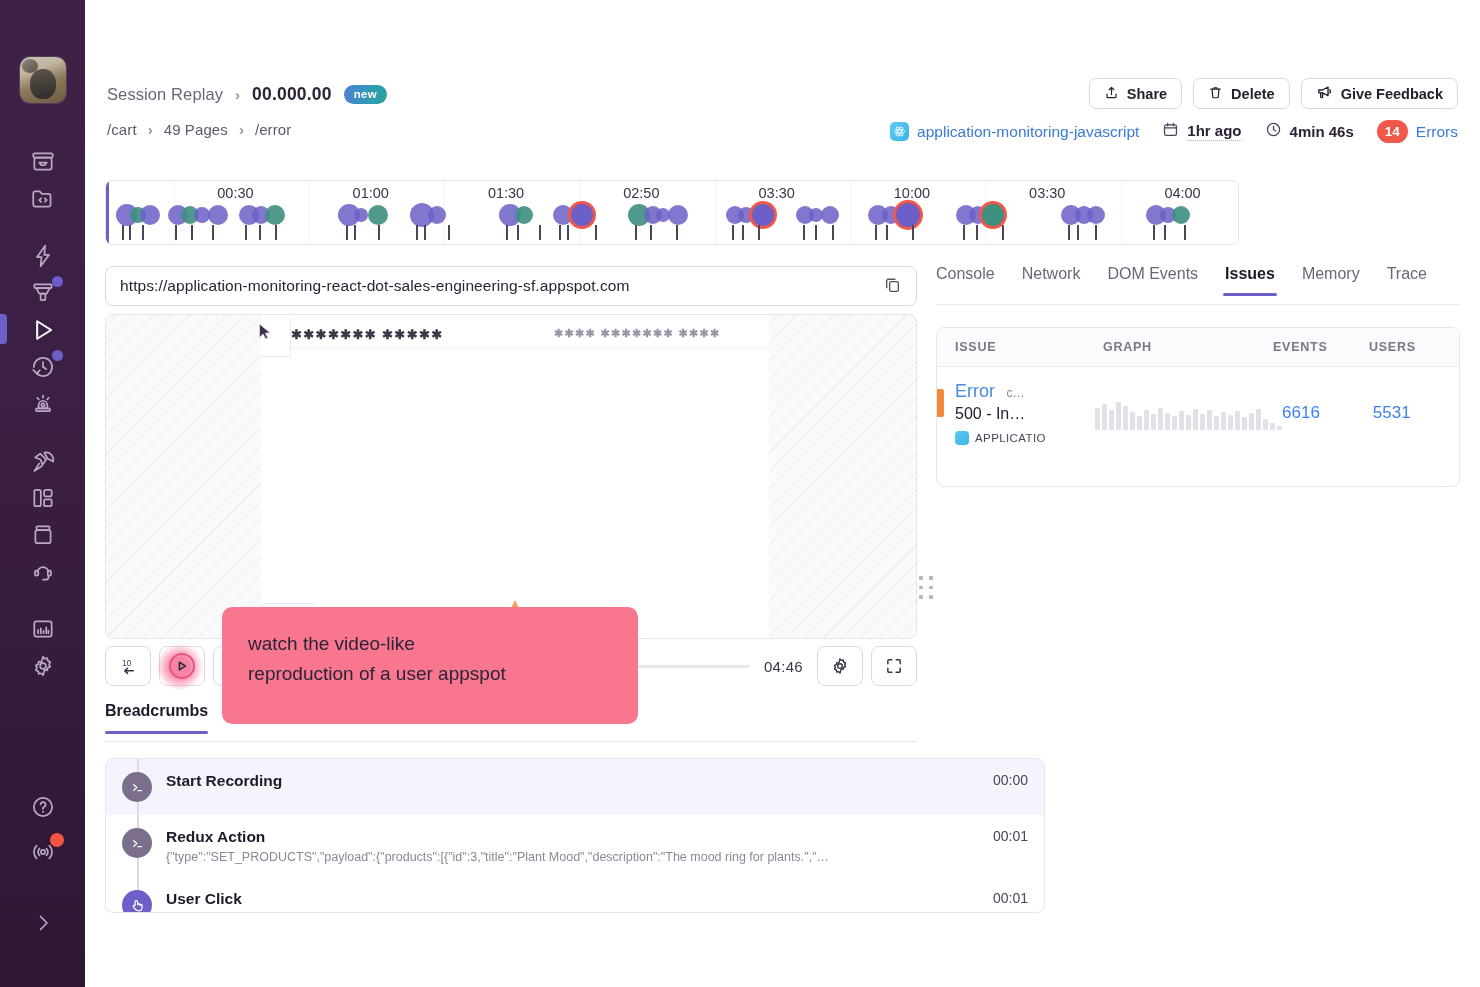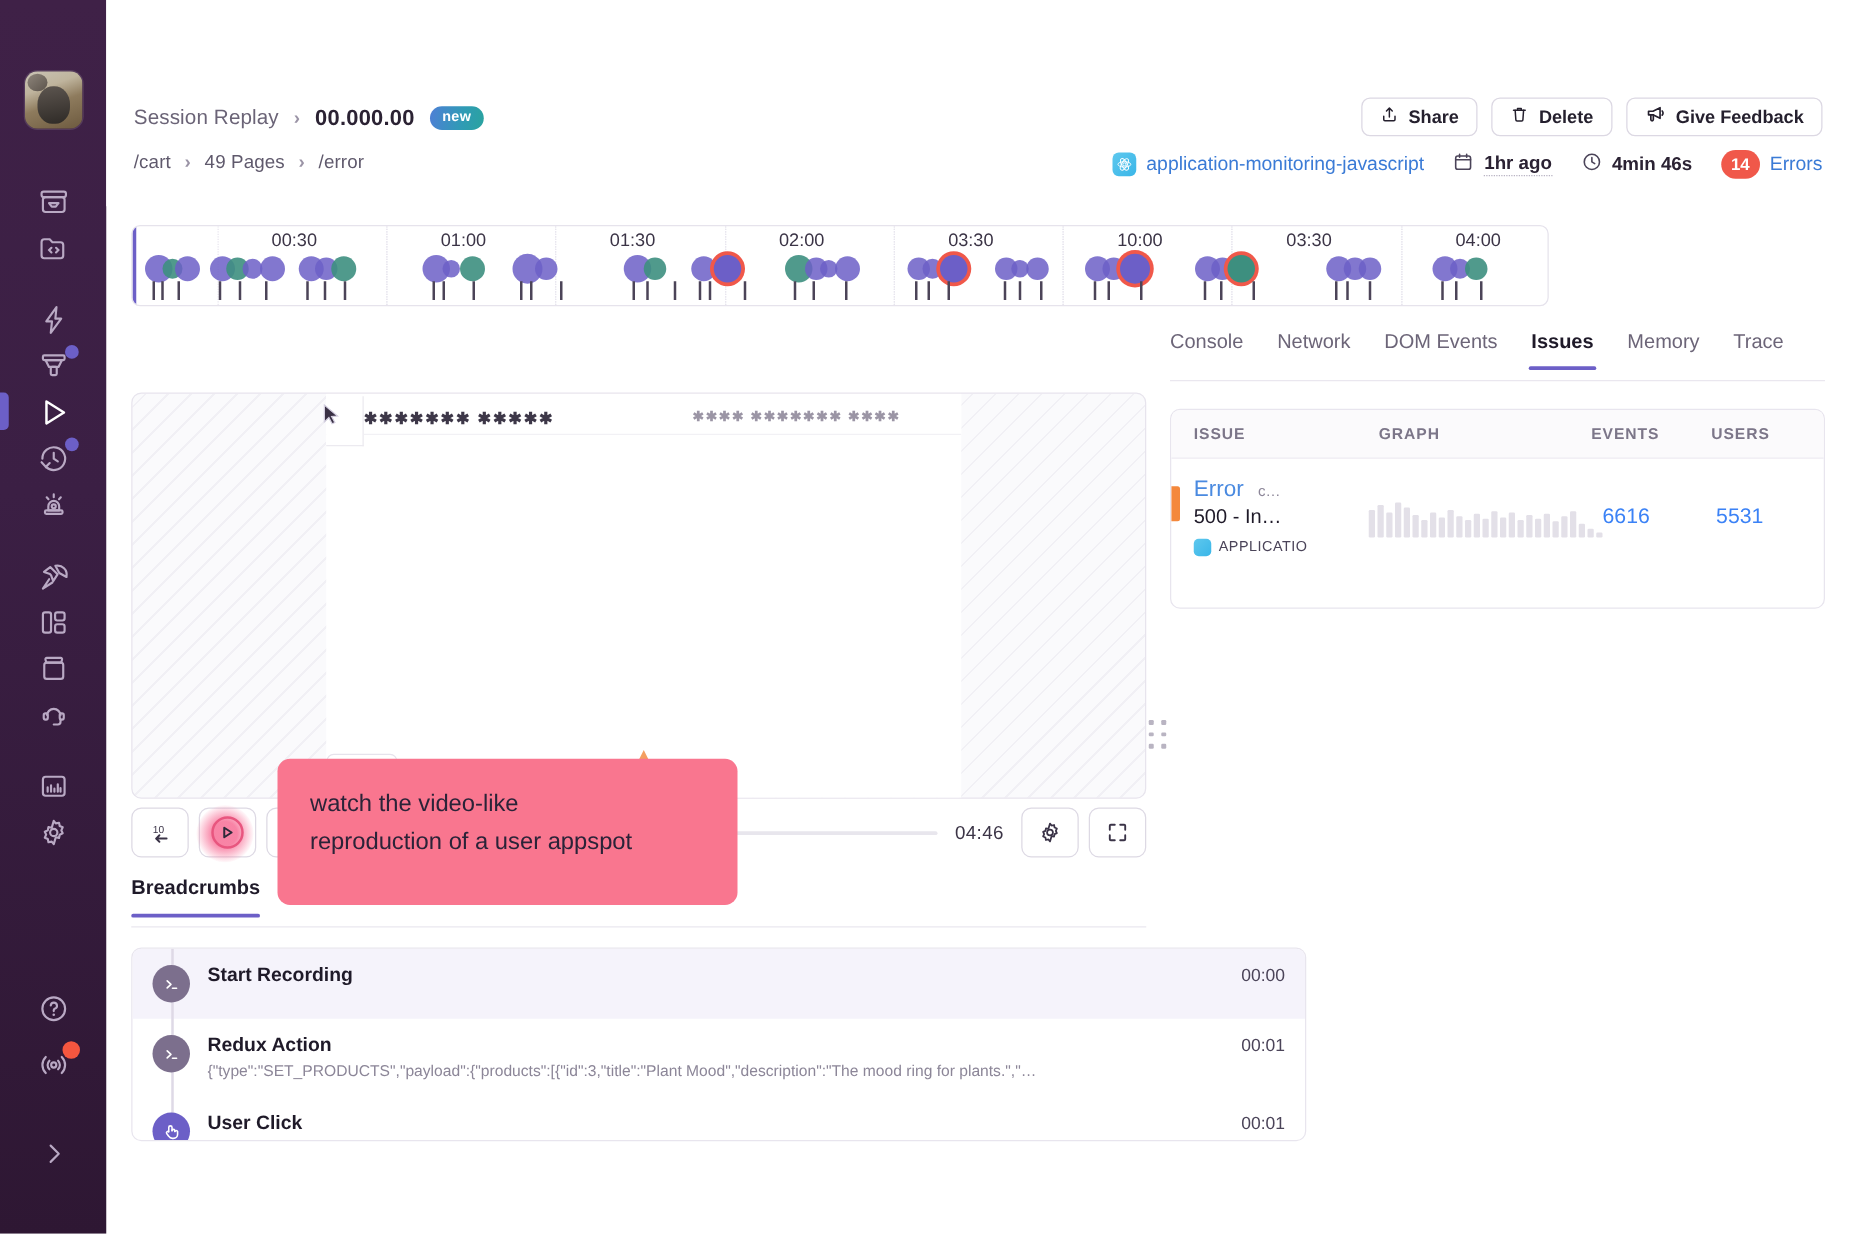--- a/index.html
+++ b/index.html
@@ -148,21 +148,21 @@
     position:absolute; left:-3px; top:-3px; width:46px; height:46px; border-radius:50%;
     background: radial-gradient(circle, rgba(247,110,150,.85) 30%, rgba(247,110,150,0) 72%);
   }
   .playcircle { position:relative; width:26px; height:26px; border-radius:50%;
                 border:2.5px solid #e8567f; display:flex;align-items:center;justify-content:center;}
   .seek { flex:1; height:3px; background:#e8e6ed; border-radius:2px; margin:0 14px; }
   .ctime { font-size:15px; color:#3c3547; font-weight:500; margin-right:14px; letter-spacing:.3px;}
 
   
   .tooltip {
-    position:absolute; left:222px; top:607px; width:368px; height:117px;
+    position:absolute; left:222px; top:607px; width:416px; height:117px;
     background:#f9768f; border-radius:10px; padding:22px 26px;
     color:#2b2338; font-size:19px; line-height:1.58; font-weight:400; z-index:30;
   }
   .tooltip div { white-space:nowrap; }
 
   
   .bctabs { position:absolute; left:105px; top:702px; width:812px; height:40px;
             border-bottom:1px solid #eae7ef; display:flex; gap:30px; align-items:flex-start;}
   .bctab { font-size:16px; color:#6c6578; padding-bottom:13px; cursor:pointer; position:relative;}
   .bctab.active { color:#1f1a29; font-weight:700;}
@@ -482,21 +482,21 @@
         <div class="tl-col" style="left: 202.95px;"></div>
         <div class="tl-label" style="left: 111.3px;">00:30</div>
         <div class="tl-col" style="left: 202.95px;"></div>
         <div class="tl-col" style="left: 338.25px;"></div>
         <div class="tl-label" style="left: 246.6px;">01:00</div>
         <div class="tl-col" style="left: 338.25px;"></div>
         <div class="tl-col" style="left: 473.55px;"></div>
         <div class="tl-label" style="left: 381.9px;">01:30</div>
         <div class="tl-col" style="left: 473.55px;"></div>
         <div class="tl-col" style="left: 608.85px;"></div>
-        <div class="tl-label" style="left: 517.2px;">02:00</div>
+        <div class="tl-label" style="left: 517.2px;">02:50</div>
         <div class="tl-col" style="left: 608.85px;"></div>
         <div class="tl-col" style="left: 744.15px;"></div>
         <div class="tl-label" style="left: 652.5px;">03:30</div>
         <div class="tl-col" style="left: 744.15px;"></div>
         <div class="tl-col" style="left: 879.45px;"></div>
         <div class="tl-label" style="left: 787.8px;">10:00</div>
         <div class="tl-col" style="left: 879.45px;"></div>
         <div class="tl-col" style="left: 1014.75px;"></div>
         <div class="tl-label" style="left: 923.1px;">03:30</div>
         <div class="tl-col" style="left: 1014.75px;"></div>
@@ -601,20 +601,29 @@
         <div class="tl-tick" style="left: 1250px;"></div>
         <div class="tl-dot" style="width: 18px; height: 18px; left: 1295px; top: 25px; background: rgb(108, 95, 199); opacity: 0.85;"></div>
         <div class="tl-dot" style="width: 16px; height: 16px; left: 1307px; top: 26px; background: rgb(108, 95, 199); opacity: 0.85;"></div>
         <div class="tl-dot" style="width: 22px; height: 22px; left: 1319px; top: 23px; background: rgb(108, 95, 199); box-shadow: rgb(240, 88, 74) 0px 0px 0px 3px;"></div>
         <div class="tl-tick" style="left: 1302px;"></div>
         <div class="tl-tick" style="left: 1312px;"></div>
         <div class="tl-tick" style="left: 1333px;"></div>
       </div>
   </div>
 
+  <div class="urlbar">
+    <span class="urltext">https://application-monitoring-react-dot-sales-engineering-sf.appspot.com</span>
+    <span>
+      <svg width="19" height="19" viewBox="0 0 24 24" fill="none" stroke="#55505f" stroke-width="1.7" stroke-linejoin="round">
+        <rect x="8.4" y="8.4" width="11" height="12.2" rx="2"></rect>
+        <path d="M15.8 5.4H6.6a2 2 0 0 0-2 2v9.4"></path>
+      </svg>
+    </span>
+  </div>
 
   <div class="viewport">
     <div class="vp-page"></div>
     <div class="vp-topbar"></div>
     <div class="vp-logo"></div>
     <div class="mask" style="left:185px">✱✱✱✱✱✱✱ ✱✱✱✱✱</div>
     <div class="mask light" style="left:448px">✱✱✱✱  ✱✱✱✱✱✱✱  ✱✱✱✱</div>
     <span class="cursor-ic">
       <svg width="15" height="17" viewBox="0 0 14 17">
         <path d="M1 1 1 14.5 4.6 11.1 7.2 16 9.4 15 6.8 10.2 11.5 9.8z" fill="#3a3145" stroke="#d4cfe0" stroke-width="1"></path>

